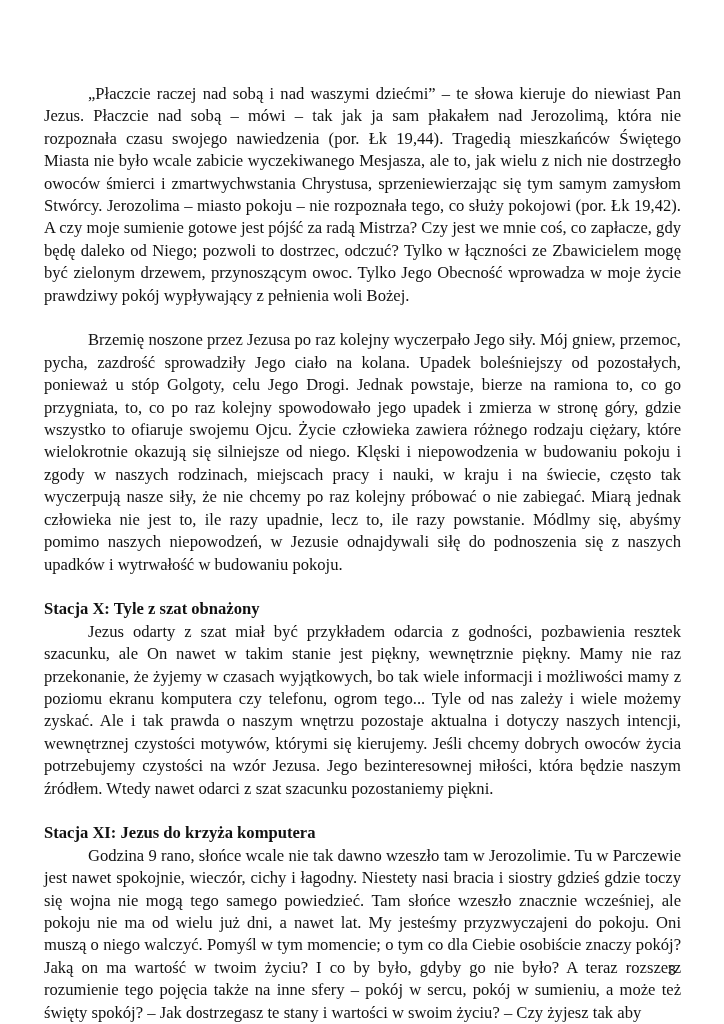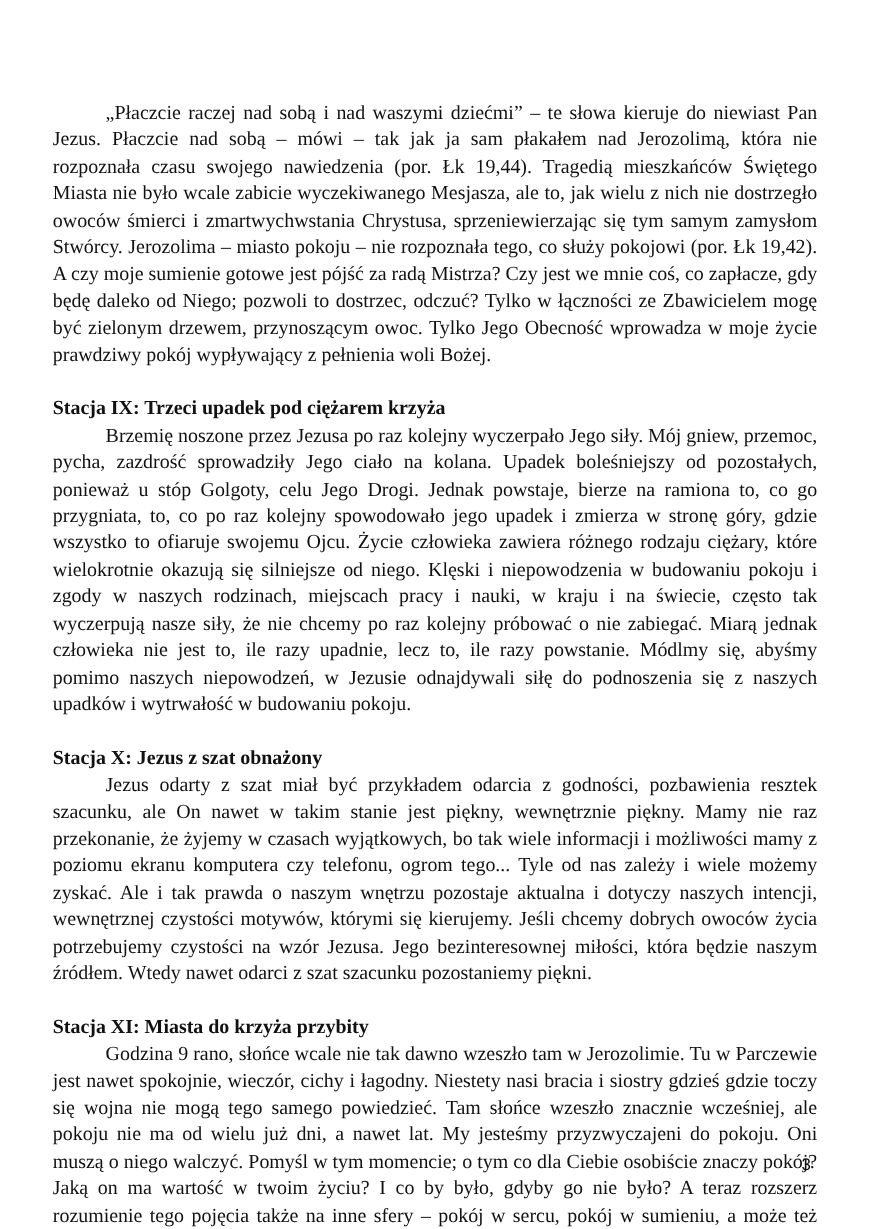--- a/index.html
+++ b/index.html
@@ -19,26 +19,25 @@
   }
 </style>
 </head>
 <body>
 
 <div class="page">
   <div class="section">
     <p class="para">„Płaczcie raczej nad sobą i nad waszymi dziećmi” – te słowa kieruje do niewiast Pan Jezus. Płaczcie nad sobą – mówi – tak jak ja sam płakałem nad Jerozolimą, która nie rozpoznała czasu swojego nawiedzenia (por. Łk 19,44). Tragedią mieszkańców Świętego Miasta nie było wcale zabicie wyczekiwanego Mesjasza, ale to, jak wielu z nich nie dostrzegło owoców śmierci i zmartwychwstania Chrystusa, sprzeniewierzając się tym samym zamysłom Stwórcy. Jerozolima – miasto pokoju – nie rozpoznała tego, co służy pokojowi (por. Łk 19,42). A czy moje sumienie gotowe jest pójść za radą Mistrza? Czy jest we mnie coś, co zapłacze, gdy będę daleko od Niego; pozwoli to dostrzec, odczuć? Tylko w łączności ze Zbawicielem mogę być zielonym drzewem, przynoszącym owoc. Tylko Jego Obecność wprowadza w moje życie prawdziwy pokój wypływający z pełnienia woli Bożej.</p>
   </div>
   <div class="section">
-    <p class="heading">Stacja IX: Trzeci upadek pod ciężarem krzyża</p>
     <p class="para">Brzemię noszone przez Jezusa po raz kolejny wyczerpało Jego siły. Mój gniew, przemoc, pycha, zazdrość sprowadziły Jego ciało na kolana. Upadek boleśniejszy od pozostałych, ponieważ u stóp Golgoty, celu Jego Drogi. Jednak powstaje, bierze na ramiona to, co go przygniata, to, co po raz kolejny spowodowało jego upadek i zmierza w stronę góry, gdzie wszystko to ofiaruje swojemu Ojcu. Życie człowieka zawiera różnego rodzaju ciężary, które wielokrotnie okazują się silniejsze od niego. Klęski i niepowodzenia w budowaniu pokoju i zgody w naszych rodzinach, miejscach pracy i nauki, w kraju i na świecie, często tak wyczerpują nasze siły, że nie chcemy po raz kolejny próbować o nie zabiegać. Miarą jednak człowieka nie jest to, ile razy upadnie, lecz to, ile razy powstanie. Módlmy się, abyśmy pomimo naszych niepowodzeń, w Jezusie odnajdywali siłę do podnoszenia się z naszych upadków i wytrwałość w budowaniu pokoju.</p>
   </div>
   <div class="section">
-    <p class="heading">Stacja X: Jezus z szat obnażony</p>
+    <p class="heading">Stacja X: Tyle z szat obnażony</p>
     <p class="para">Jezus odarty z szat miał być przykładem odarcia z godności, pozbawienia resztek szacunku, ale On nawet w takim stanie jest piękny, wewnętrznie piękny. Mamy nie raz przekonanie, że żyjemy w czasach wyjątkowych, bo tak wiele informacji i możliwości mamy z poziomu ekranu komputera czy telefonu, ogrom tego... Tyle od nas zależy i wiele możemy zyskać. Ale i tak prawda o naszym wnętrzu pozostaje aktualna i dotyczy naszych intencji, wewnętrznej czystości motywów, którymi się kierujemy. Jeśli chcemy dobrych owoców życia potrzebujemy czystości na wzór Jezusa. Jego bezinteresownej miłości, która będzie naszym źródłem. Wtedy nawet odarci z szat szacunku pozostaniemy piękni.</p>
   </div>
   <div class="section">
-    <p class="heading">Stacja XI: Miasta do krzyża przybity</p>
+    <p class="heading">Stacja XI: Jezus do krzyża komputera</p>
     <p class="para">Godzina 9 rano, słońce wcale nie tak dawno wzeszło tam w Jerozolimie. Tu w Parczewie jest nawet spokojnie, wieczór, cichy i łagodny. Niestety nasi bracia i siostry gdzieś gdzie toczy się wojna nie mogą tego samego powiedzieć. Tam słońce wzeszło znacznie wcześniej, ale pokoju nie ma od wielu już dni, a nawet lat. My jesteśmy przyzwyczajeni do pokoju. Oni muszą o niego walczyć. Pomyśl w tym momencie; o tym co dla Ciebie osobiście znaczy pokój? Jaką on ma wartość w twoim życiu? I co by było, gdyby go nie było? A teraz rozszerz rozumienie tego pojęcia także na inne sfery – pokój w sercu, pokój w sumieniu, a może też święty spokój? – Jak dostrzegasz te stany i wartości w swoim życiu? – Czy żyjesz tak aby</p>
   </div>
 </div>
 
 <div class="page-number">3</div>
 
 </body></html>

